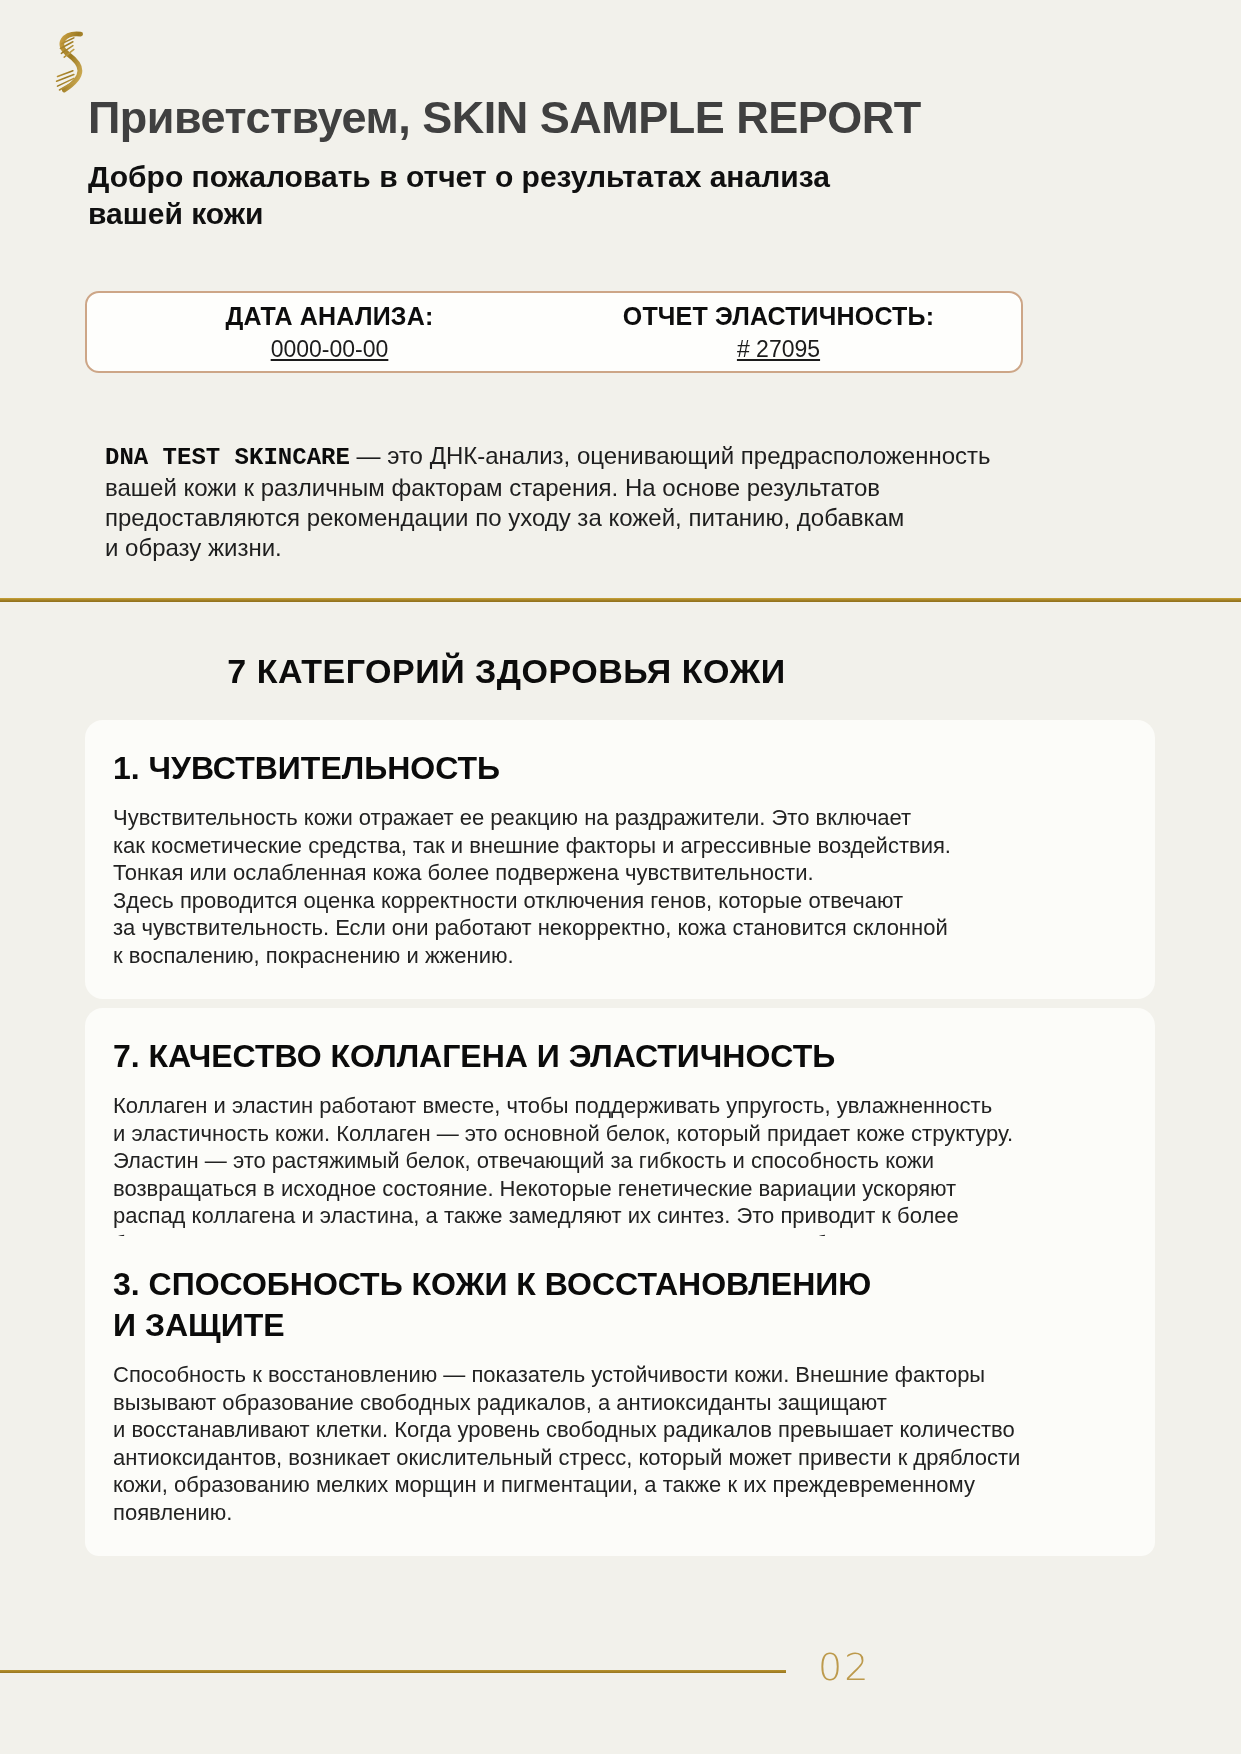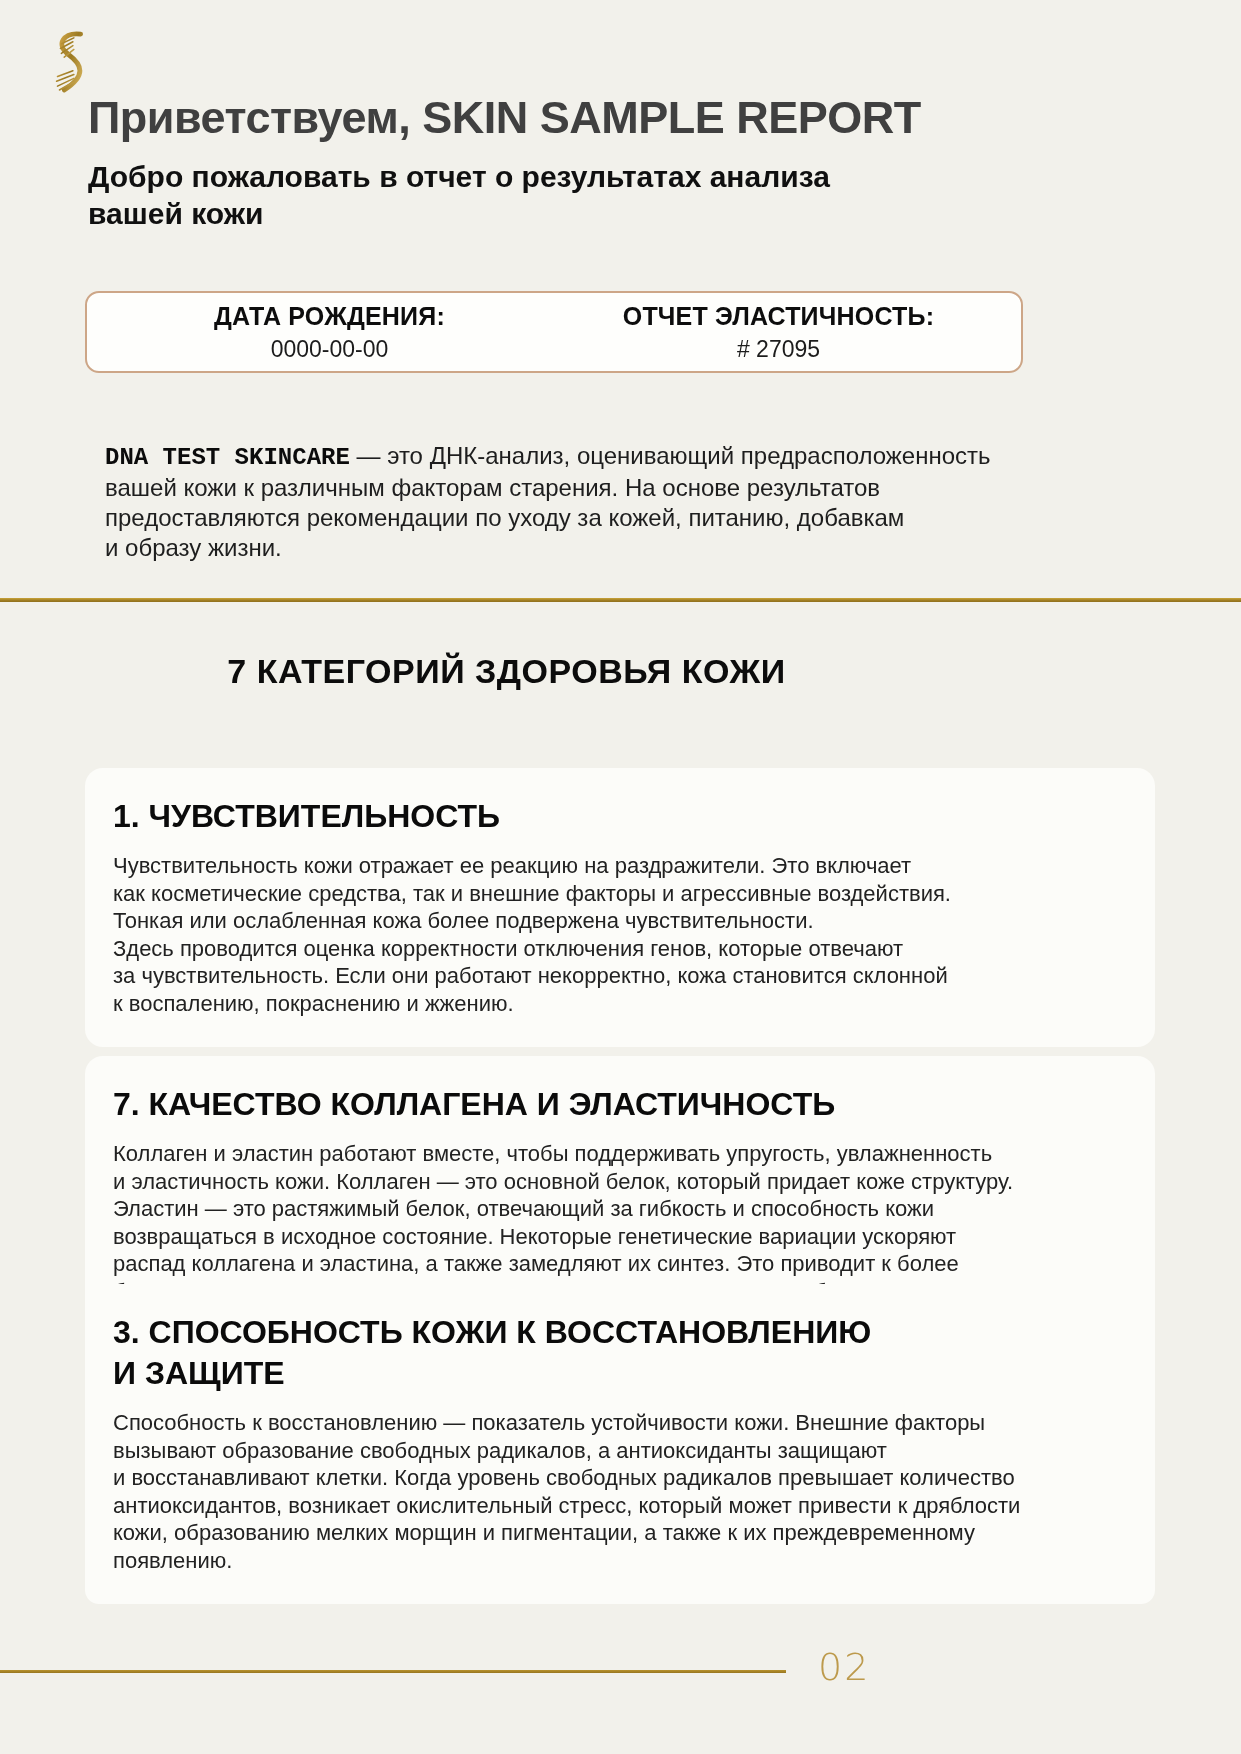--- a/index.html
+++ b/index.html
@@ -31,21 +31,21 @@
   .info-box {
     position: absolute; left: 85px; top: 291px;
     width: 938px; height: 82px; box-sizing: border-box;
     background: #fefefc;
     border: 2px solid #cda687; border-radius: 14px;
     display: flex; align-items: center;
     padding: 0 18px;
   }
   .info-col { flex: 1; text-align: center; }
   .info-label { font-size: 25px; font-weight: 700; color: #0d0d0d; letter-spacing: 0.2px; }
-  .info-value { font-size: 23px; font-weight: 400; color: #1c1c1c; margin-top: 5px; }
+  .info-value { font-size: 23px; font-weight: 400; color: #1c1c1c; margin-top: 5px; text-decoration: underline; }
   .intro {
     position: absolute; left: 105px; top: 441px;
     width: 945px;
     font-size: 24px; line-height: 30px; color: #1e1e1e;
   }
   .intro .lead { font-weight: 700; color: #0b0b0b; font-family: Liberation Mono, monospace; }
   .intro .rest { white-space: pre-line; }
   .divider {
     position: absolute; left: 0; top: 598px;
     width: 1241px; height: 4px;
@@ -56,21 +56,20 @@
     width: 1013px; text-align: center;
     font-size: 34px; font-weight: 800; letter-spacing: 0.5px;
     color: #0c0c0c;
   }
   .card {
     position: absolute; left: 85px;
     width: 1070px; box-sizing: border-box;
     background: #fcfcf9;
     border-radius: 18px;
     padding: 28px 43px 30px 28px;
-    margin-top: 48px;
   }
   .card-1 { top: 720px; min-height: 265px; }
   .card-2 { top: 1008px; min-height: 274px; }
   .card-3 { top: 1236px; min-height: 286px; border-radius: 14px; }
   .card h2 {
     margin: 0 0 15px 0;
     font-size: 32px; font-weight: 800; line-height: 41px;
     letter-spacing: 0; color: #0b0b0b;
     white-space: pre-line;
   }
@@ -110,21 +109,21 @@
       <path d="M30 44 L14 50 M31 48 L13 55 M31 52 L14 60 M30 56 L16 64" stroke="url(#gold)" stroke-width="1.6" stroke-linecap="round"></path>
     </svg>
   </div>
 
   <div class="h1">Приветствуем, SKIN SAMPLE REPORT</div>
   <div class="subtitle">Добро пожаловать в отчет о результатах анализа
 вашей кожи</div>
 
   <div class="info-box">
     <div class="info-col">
-      <div class="info-label">ДАТА РОЖДЕНИЯ:</div>
+      <div class="info-label">ДАТА АНАЛИЗА:</div>
       <div class="info-value">0000-00-00</div>
     </div>
     <div class="info-col">
       <div class="info-label">ОТЧЕТ ЭЛАСТИЧНОСТЬ:</div>
       <div class="info-value"># 27095</div>
     </div>
   </div>
 
   <div class="intro"><span class="lead">DNA TEST SKINCARE</span><span class="rest"> — это ДНК-анализ, оценивающий предрасположенность
 вашей кожи к различным факторам старения. На основе результатов

